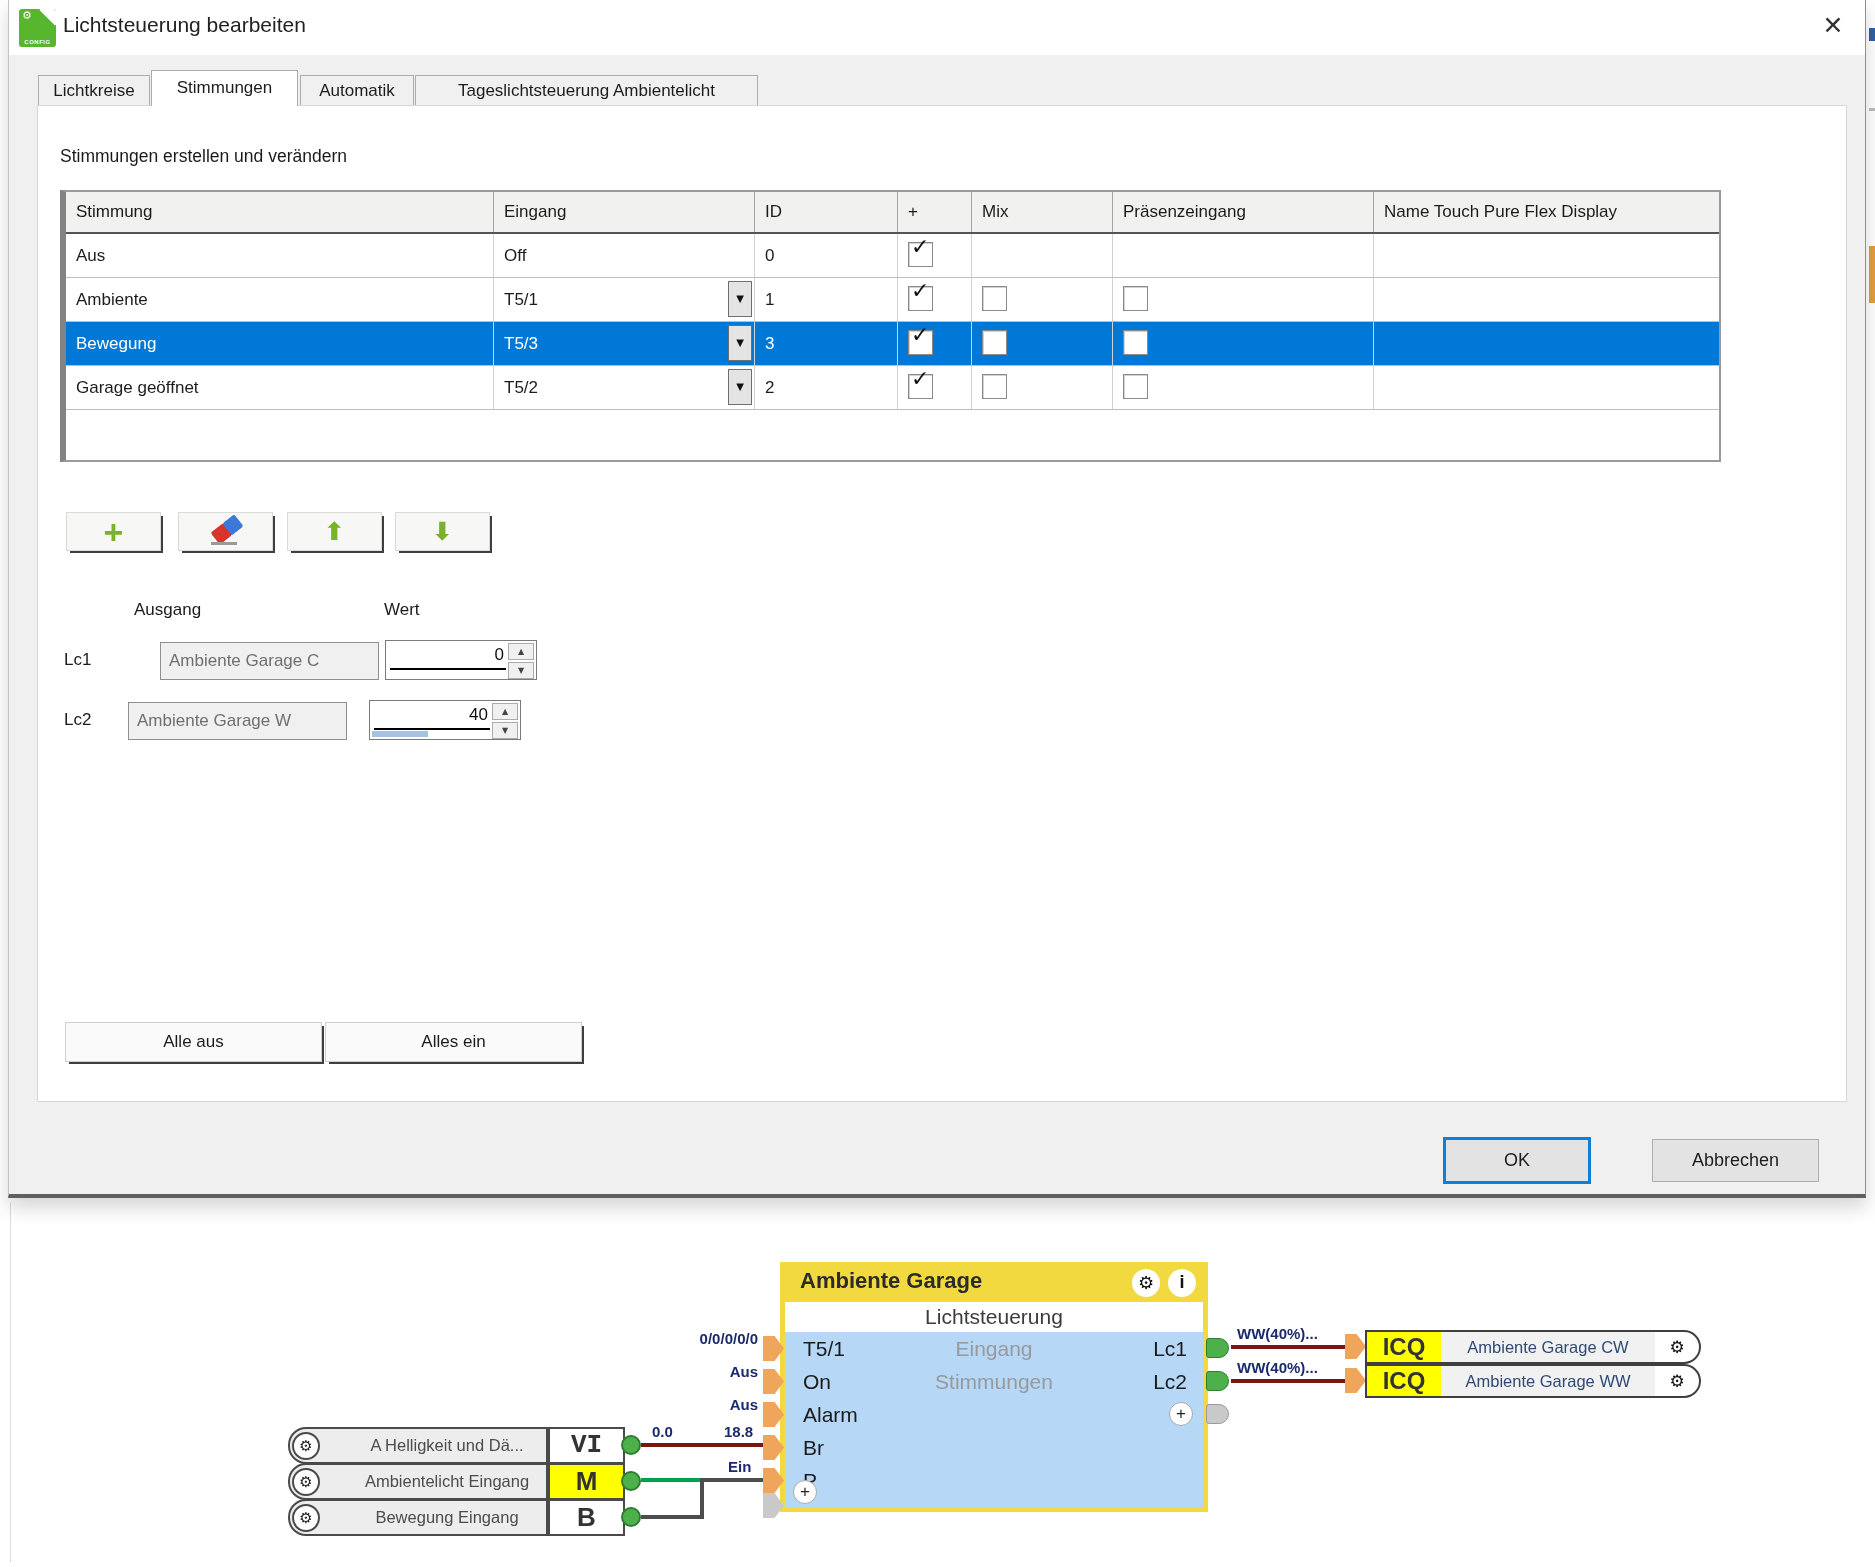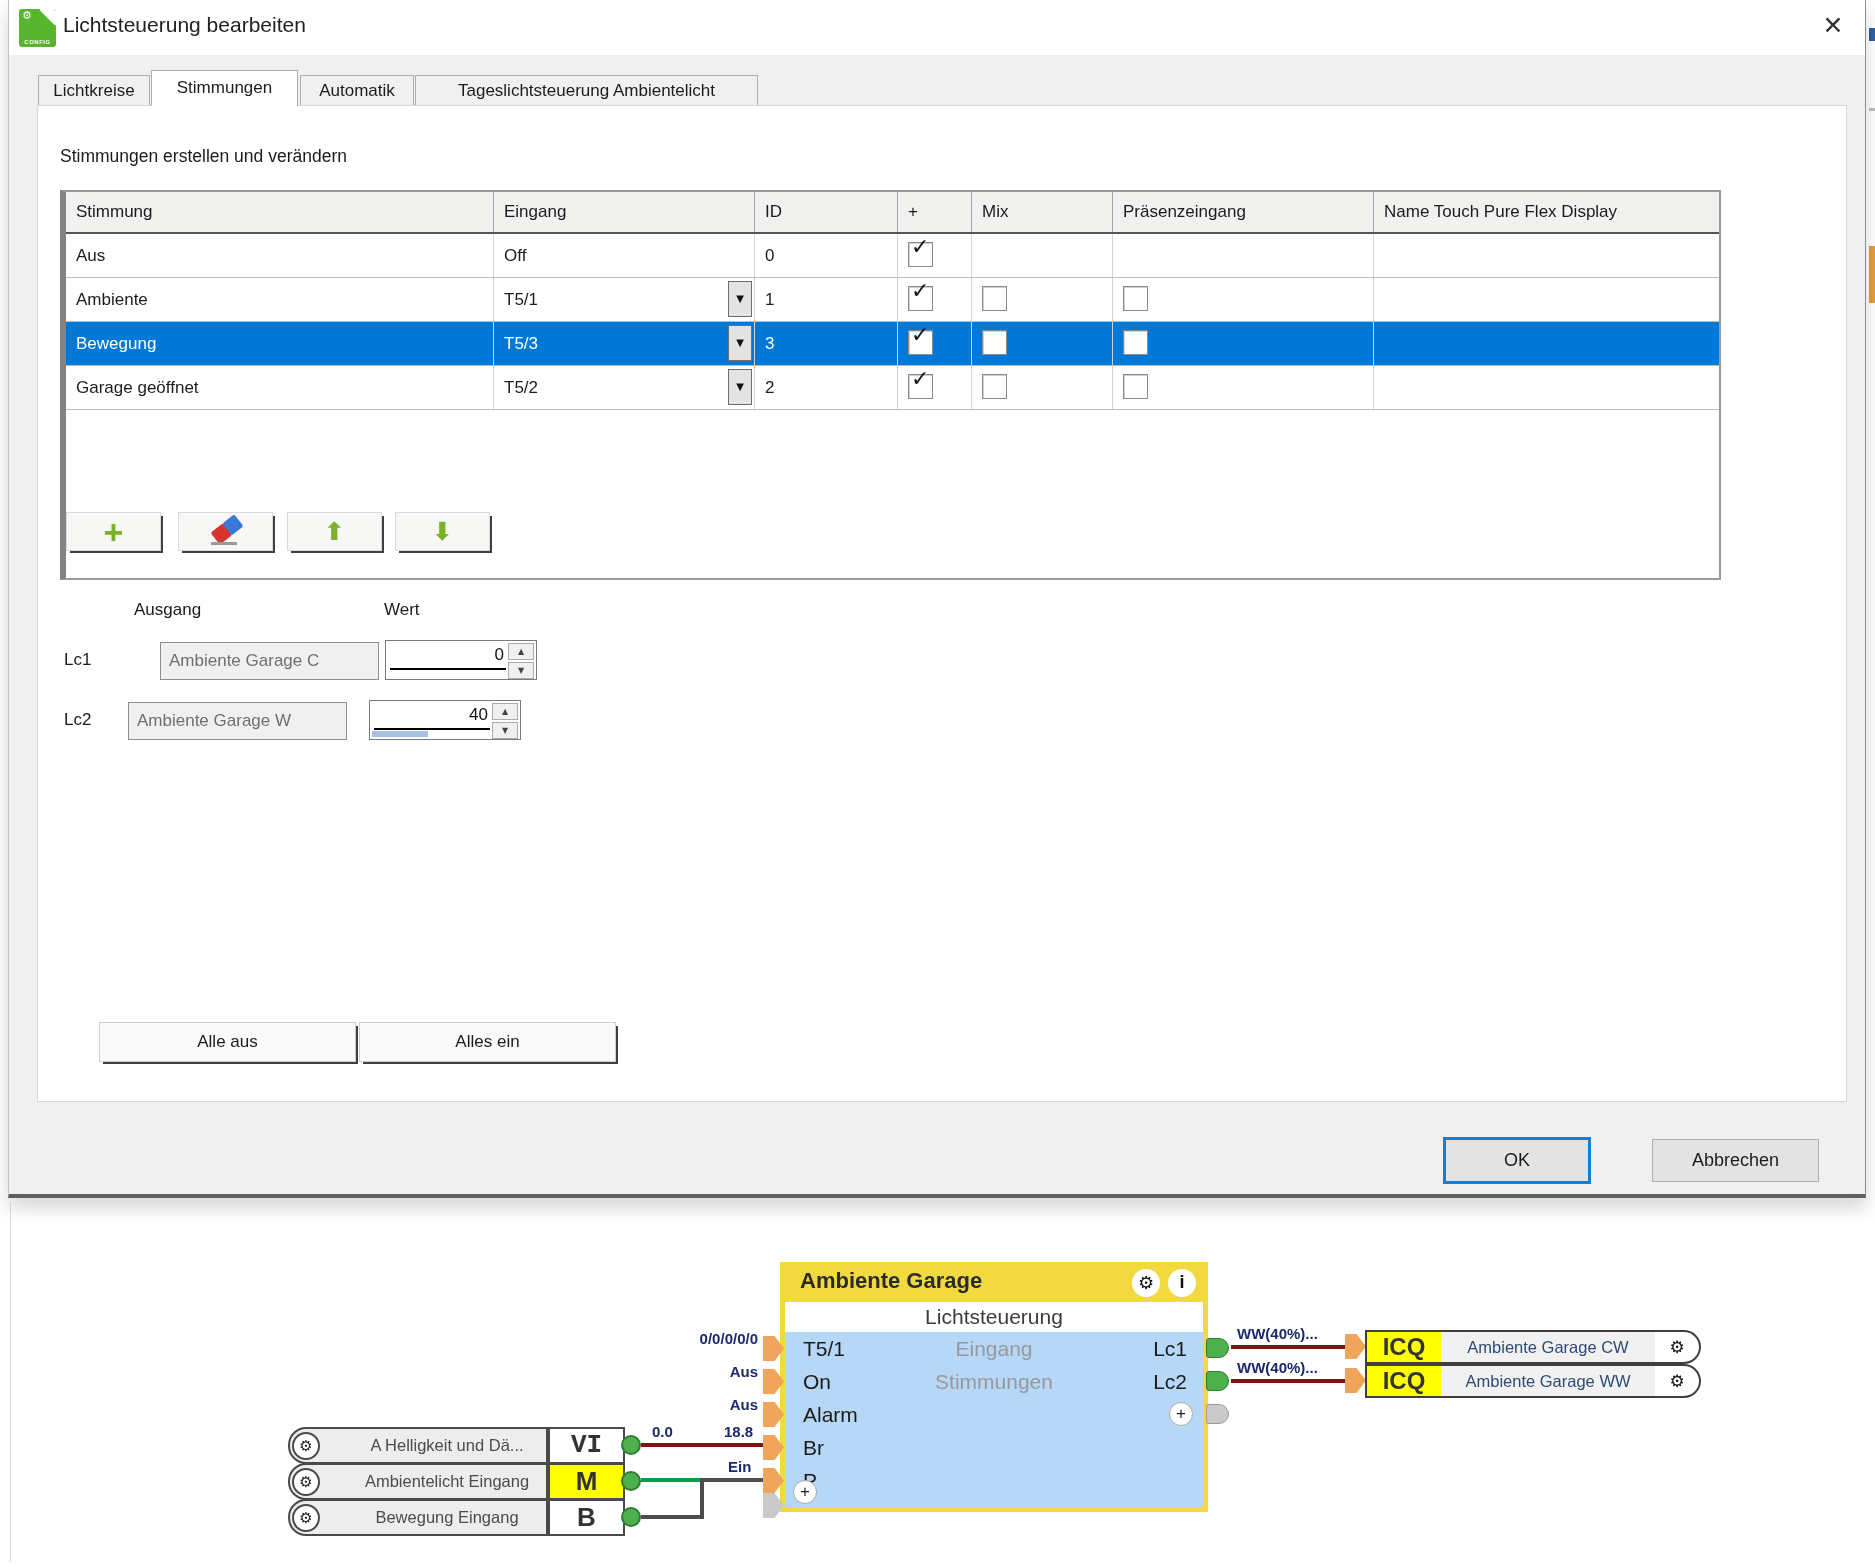--- a/index.html
+++ b/index.html
@@ -31,21 +31,21 @@
 
   
   .tab { position:absolute; top:75px; height:47px; background:#f0f0f0; border:1px solid #adadad;
     border-bottom:none; text-align:center; font-size:17px; line-height:29px; color:#1c1c1c; cursor:pointer; }
   .tab.active { top:70px; height:36px; background:#ffffff; line-height:34px; z-index:3; }
   .page { position:absolute; left:28px; top:105px; width:1810px; height:997px; background:#ffffff;
     border:1px solid #d7d7d7; }
   .heading { position:absolute; left:60px; top:146px; font-size:17.5px; color:#1b1b1b; }
 
   
-  .grid { position:absolute; left:60px; top:190px; width:1661px; height:390px; background:#ffffff;
+  .grid { position:absolute; left:60px; top:190px; width:1661px; height:272px; background:#ffffff;
     border:2px solid #9a9a9a; border-left:6px solid #838383; overflow:hidden; }
   .g-row, .g-head { display:flex; width:100%; }
   .g-head { height:42px; background:#f1f1f0; border-bottom:2px solid #545454; }
   .g-head .cell { font-size:17px; line-height:40px; color:#1b1b1b; border-right:1px solid #a5a5a5; padding-left:10px; }
   .g-row { height:44px; border-bottom:1px solid #bfbfbf; background:#ffffff; cursor:pointer; }
   .g-row .cell { font-size:17px; line-height:43px; border-right:1px solid #d2d2d2; padding-left:10px;
     position:relative; white-space:nowrap; overflow:hidden; }
   .g-row.sel { background:#0078d7; color:#ffffff; }
   .c0{width:428px;} .c1{width:261px;} .c2{width:143px;} .c3{width:74px;} .c4{width:141px;} .c5{width:261px;} .c6{width:344px; border-right:none !important;}
   .combo-btn { position:absolute; right:2px; top:3px; width:24px; height:36px; background:#e4e4e4;
@@ -74,21 +74,21 @@
   .spin { position:absolute; width:152px; height:40px; background:#ffffff; border:1px solid #7a7a7a; }
   .spin-val { position:absolute; right:32px; top:4px; font-size:17px; color:#111; }
   .spin-underline { position:absolute; left:4px; right:30px; bottom:9px; height:2px; background:#000; }
   .spin-progress { position:absolute; left:2px; bottom:2px; height:6px; background:#a6c2e2; }
   .spin-btns { position:absolute; right:2px; top:2px; width:26px; bottom:2px; display:flex; flex-direction:column; gap:2px; }
   .spin-btns div { flex:1; background:#f0f0f0; border:1px solid #ababab; font-size:8px; color:#444;
     text-align:center; line-height:15px; cursor:pointer; font-family:"DejaVu Sans",sans-serif; }
 
   .big-btn { position:absolute; top:1022px; width:257px; height:40px; background:#fafafa;
     border:1px solid #cfcfcf; box-shadow:3px 3px 0 -1px #3f3f3f; font-size:17px; text-align:center;
-    line-height:38px; cursor:pointer;margin-left:34px; }
+    line-height:38px; cursor:pointer; }
   .ok-btn { position:absolute; left:1443px; top:1137px; width:148px; height:47px; background:#e3e3e3;
     border:3px solid #0f7fd7; font-size:18px; text-align:center; line-height:40px; cursor:pointer; }
   .cancel-btn { position:absolute; left:1652px; top:1139px; width:167px; height:43px; background:#e3e3e3;
     border:1px solid #aeaeae; font-size:18px; text-align:center; line-height:41px; cursor:pointer; }
 
   
   .block { position:absolute; left:780px; top:1262px; width:428px; height:250px; background:#f2d93f; cursor:move; }
   .block-title { position:absolute; left:20px; top:6px; font-size:22px; font-weight:bold; color:#2b2b2b; }
   .hdr-circle { position:absolute; top:7px; width:28px; height:28px; background:#ffffff; border-radius:50%;
     text-align:center; cursor:pointer; }

